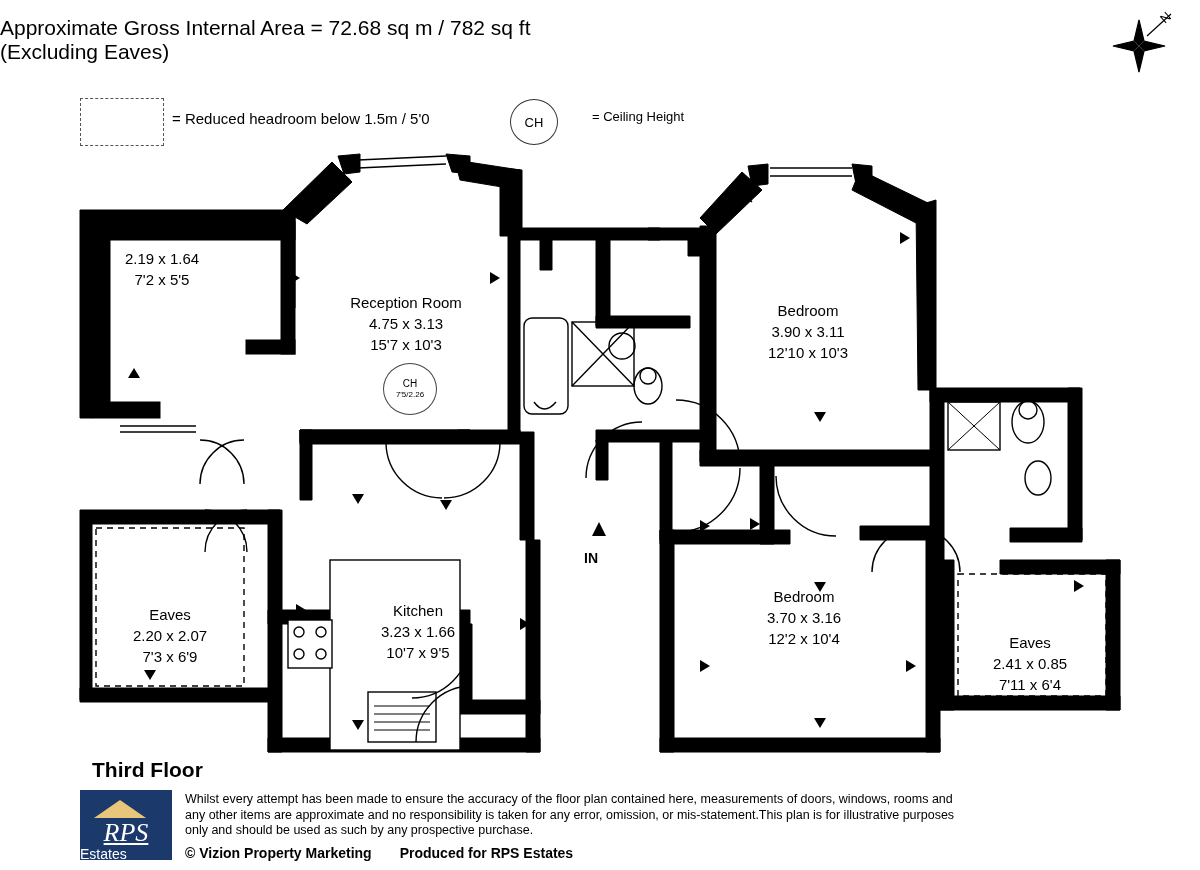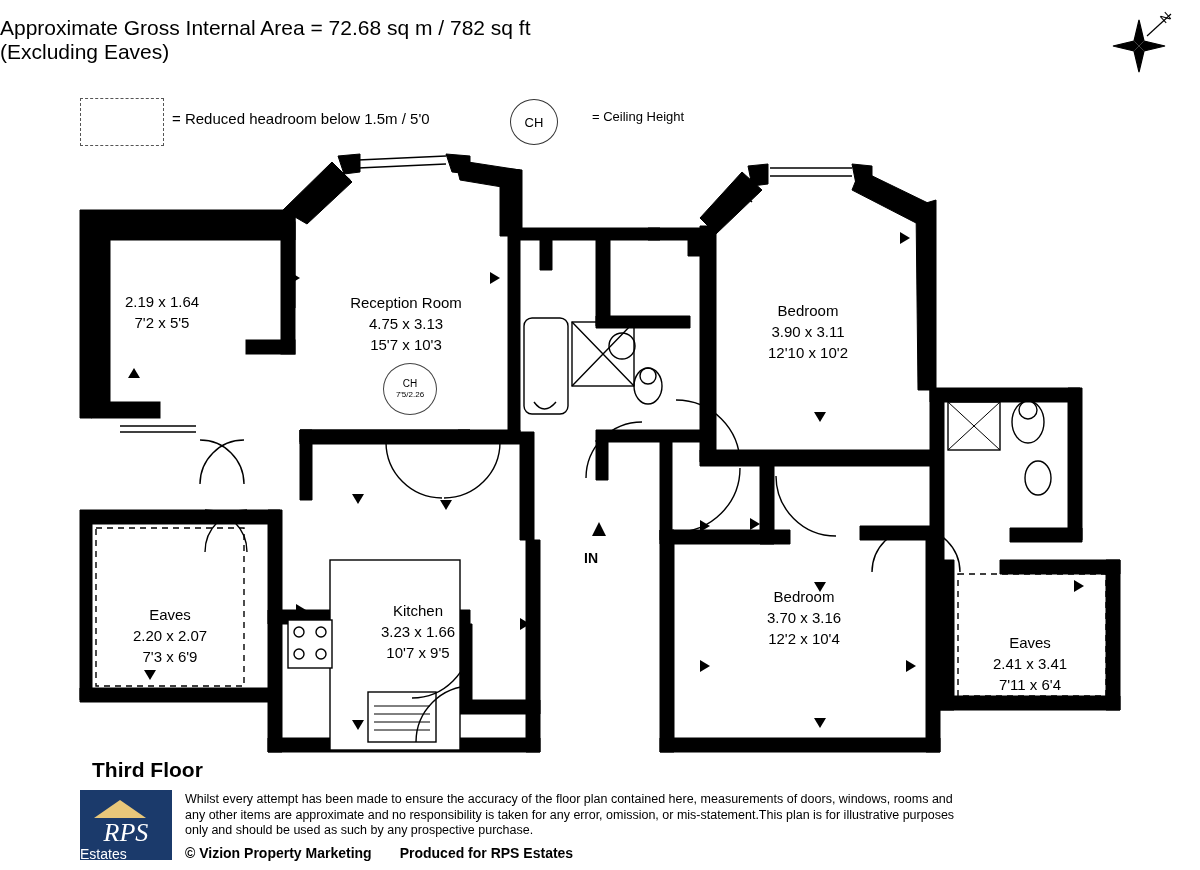--- a/index.html
+++ b/index.html
@@ -41,21 +41,21 @@
   #ch-badge .t2{font-size:8px;}
   #in-label{position:absolute;left:584px;top:410px;font-size:14px;font-weight:bold;}
   #in-arrow{position:absolute;left:592px;top:382px;width:0;height:0;
     border-left:7px solid transparent;border-right:7px solid transparent;border-bottom:14px solid #000;}
 
   #floor-title{left:80px;top:758px;font-size:21px;font-weight:bold;margin-left:12px;}
   #logo{
     left:80px;top:790px;width:92px;height:70px;background:#1b3a6b;
   }
   #logo .roof{position:absolute;left:14px;top:10px;width:0;height:0;border-left:26px solid transparent;border-right:26px solid transparent;border-bottom:18px solid #e8c77a;}
-  #logo .rps{position:absolute;left:0;right:0;top:28px;text-align:center;color:#fff;font-family:"Liberation Serif",serif;font-style:italic;font-size:26px;}
+  #logo .rps{position:absolute;left:0;right:0;top:28px;text-align:center;color:#fff;font-family:"Liberation Serif",serif;font-style:italic;font-size:26px;text-decoration:underline;}
   #logo .est{position:absolute;left:0;right:0;top:56px;color:#fff;font-size:14px;font-family:Liberation Sans, sans-serif;}
   #disclaimer{left:185px;top:792px;width:790px;font-size:12.5px;line-height:15.5px;}
   #credits{left:185px;top:845px;font-size:14px;font-weight:bold;}
   #credits span.sp{display:inline-block;width:28px;}
 </style>
 </head>
 <body>
 
 <div class="abs" id="header-title">
   <div>Approximate Gross Internal Area = 72.68 sq m / 782 sq ft</div>
@@ -242,36 +242,36 @@
       <polygon points="700,520 710,526 700,532"></polygon>
       <polygon points="906,520 916,526 906,532"></polygon>
       <polygon points="814,442 820,452 826,442"></polygon>
       <polygon points="936,520 946,526 936,532"></polygon>
       <polygon points="1074,440 1084,446 1074,452"></polygon>
       <polygon points="814,578 820,588 826,578"></polygon>
     </g>
   </svg>
 
   
-  <div class="rl" style="left:62px;top:108px;width:200px;margin-top:43px;">
+  <div class="rl" style="left:62px;top:108px;width:200px;">
     <div class="nm"></div>
     <div>2.19 x 1.64</div>
     <div>7'2 x 5'5</div>
   </div>
 
   <div class="rl" style="left:300px;top:152px;width:212px;">
     <div class="nm">Reception Room</div>
     <div>4.75 x 3.13</div>
     <div>15'7 x 10'3</div>
   </div>
 
   <div class="rl" style="left:708px;top:160px;width:200px;">
     <div class="nm">Bedroom</div>
     <div>3.90 x 3.11</div>
-    <div>12'10 x 10'2</div>
+    <div>12'10 x 10'3</div>
   </div>
 
   <div class="rl" style="left:70px;top:464px;width:200px;">
     <div class="nm">Eaves</div>
     <div>2.20 x 2.07</div>
     <div>7'3 x 6'9</div>
   </div>
 
   <div class="rl" style="left:318px;top:460px;width:200px;">
     <div class="nm">Kitchen</div>
@@ -280,21 +280,21 @@
   </div>
 
   <div class="rl" style="left:702px;top:446px;width:204px;">
     <div class="nm">Bedroom</div>
     <div>3.70 x 3.16</div>
     <div>12'2 x 10'4</div>
   </div>
 
   <div class="rl" style="left:930px;top:492px;width:200px;">
     <div class="nm">Eaves</div>
-    <div>2.41 x 3.41</div>
+    <div>2.41 x 0.85</div>
     <div>7'11 x 6'4</div>
   </div>
 
   <div id="ch-badge">
     <div class="t1">CH</div>
     <div class="t2">7'5/2.26</div>
   </div>
 
   <div id="in-arrow"></div>
   <div id="in-label">IN</div>

